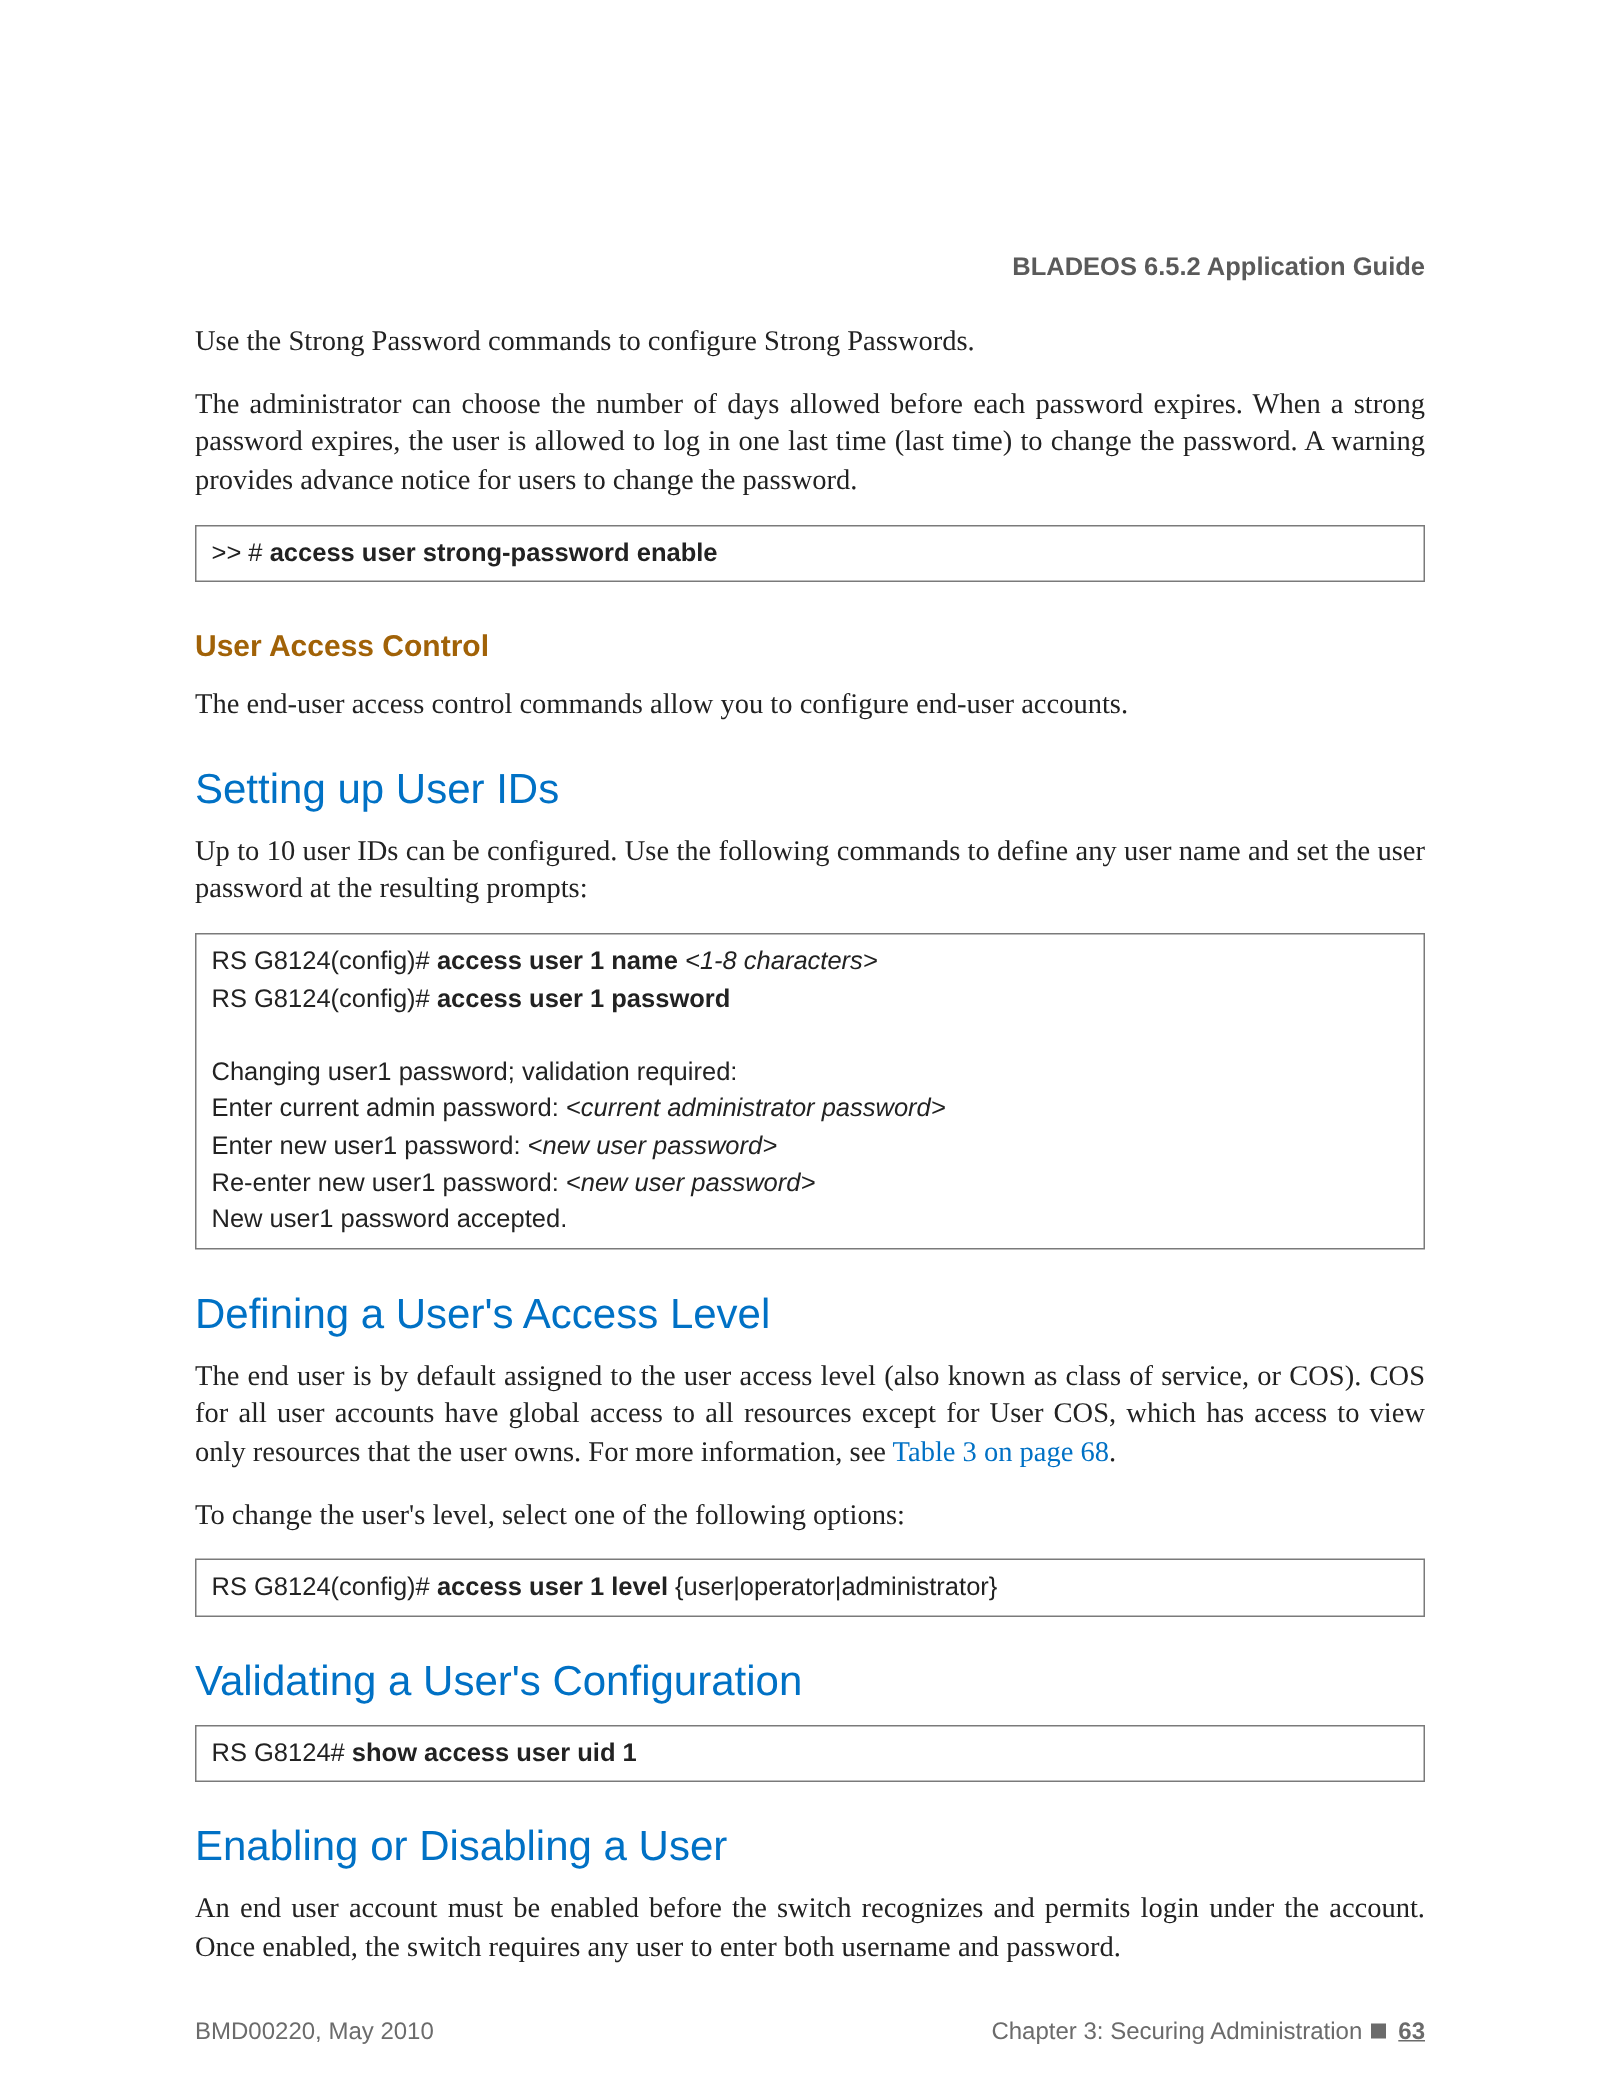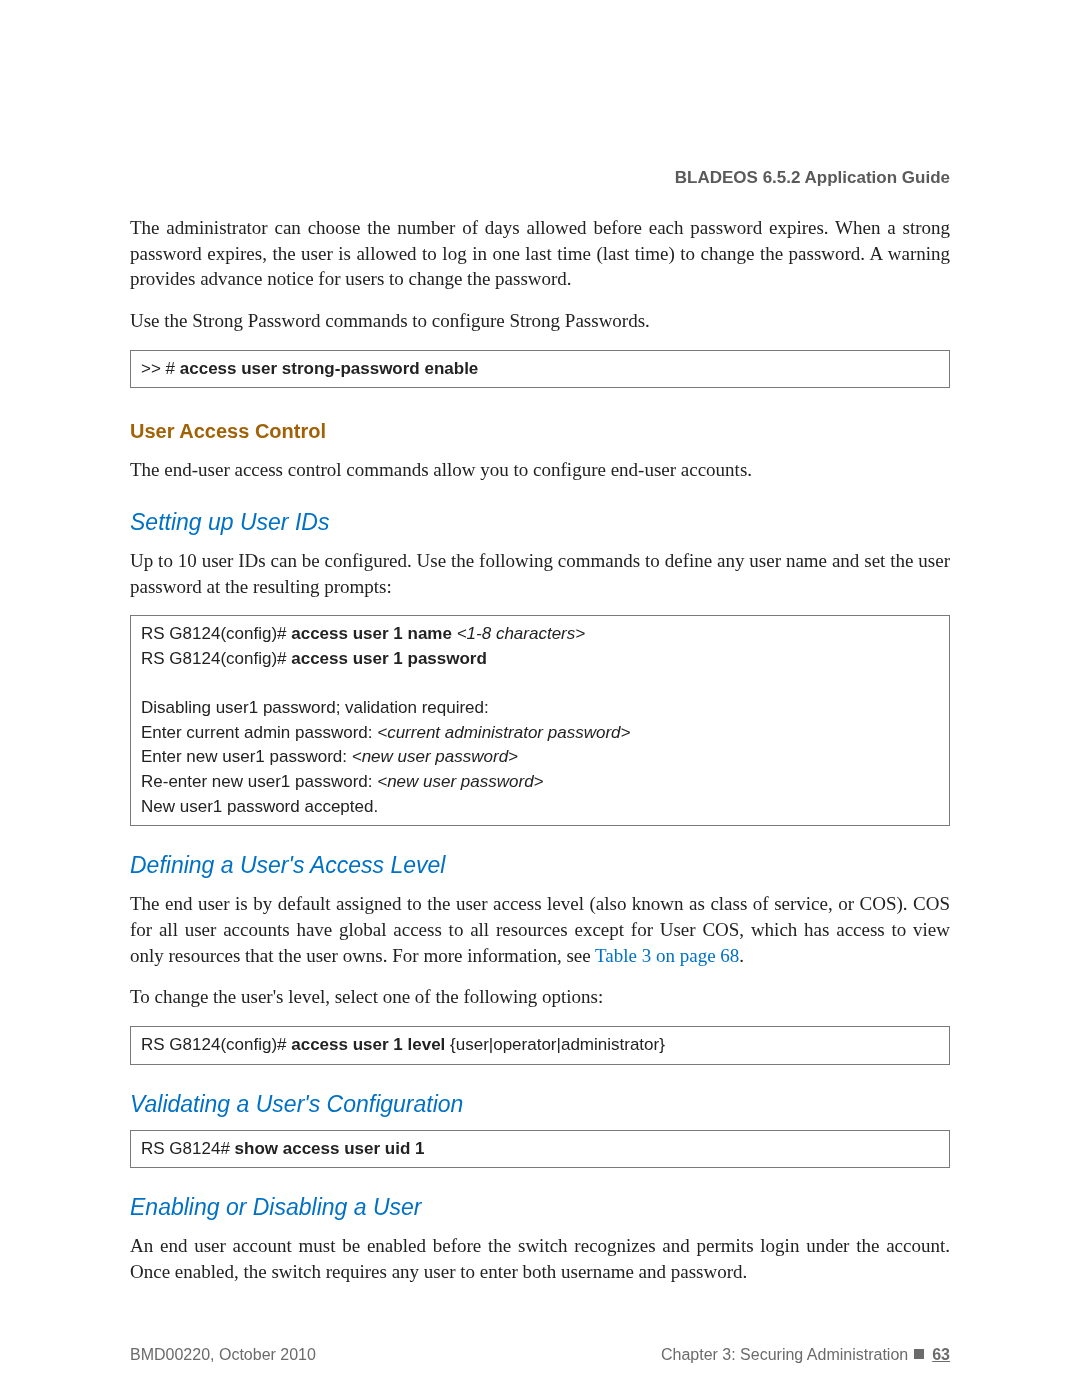--- a/index.html
+++ b/index.html
@@ -45,23 +45,22 @@
   h2.section {
     font-family: Arial, Helvetica, sans-serif;
     color: #a16207;
     font-size: 20px;
     font-weight: bold;
     margin: 30px 0 12px 0;
   }
   h3.subsection {
     font-family: Arial, Helvetica, sans-serif;
     color: #0071c5;
-    font-style: italic;
     font-weight: normal;
-    font-size: 23px;
+    font-size: 28px;
     margin: 24px 0 10px 0;
   }
   a.xref { color: #0071c5; text-decoration: none; }
   .footer {
     position: absolute;
     bottom: 58px;
     left: 130px;
     right: 130px;
     font-family: Arial, Helvetica, sans-serif;
     font-size: 16px;
@@ -84,35 +83,35 @@
 </style>
 </head>
 <body>
 
 <div class="page">
 
   <div class="running-head">BLADEOS 6.5.2 Application Guide</div>
 
   <div class="body-text">
 
+    <p>Use the Strong Password commands to configure Strong Passwords.</p>
     <p>The administrator can choose the number of days allowed before each password expires. When a strong password expires, the user is allowed to log in one last time (last time) to change the password. A warning provides advance notice for users to change the password.</p>
-    <p>Use the Strong Password commands to configure Strong Passwords.</p>
 
     <div class="codebox"><span>&gt;&gt; # </span><span class="b">access user strong-password enable</span></div>
 
     <h2 class="section">User Access Control</h2>
     <p>The end-user access control commands allow you to configure end-user accounts.</p>
 
     <h3 class="subsection">Setting up User IDs</h3>
     <p>Up to 10 user IDs can be configured. Use the following commands to define any user name and set the user password at the resulting prompts:</p>
 
     <div class="codebox"><span>RS G8124(config)# </span><span class="b">access user 1 name </span><span class="i">&lt;1-8 characters&gt;</span>
 <span>RS G8124(config)# </span><span class="b">access user 1 password</span>
 <span></span>
-<span>Disabling user1 password; validation required:</span>
+<span>Changing user1 password; validation required:</span>
 <span>Enter current admin password: </span><span class="i">&lt;current administrator password&gt;</span>
 <span>Enter new user1 password: </span><span class="i">&lt;new user password&gt;</span>
 <span>Re-enter new user1 password: </span><span class="i">&lt;new user password&gt;</span>
 <span>New user1 password accepted.</span></div>
 
     <h3 class="subsection">Defining a User's Access Level</h3>
     <p><span>The end user is by default assigned to the user access level (also known as class of service, or COS). COS for all user accounts have global access to all resources except for User COS, which has access to view only resources that the user owns. For more information, see </span><a class="xref" href="#">Table 3 on page 68</a><span>.</span></p>
     <p>To change the user's level, select one of the following options:</p>
 
     <div class="codebox"><span>RS G8124(config)# </span><span class="b">access user 1 level </span><span>{user|operator|administrator}</span></div>
@@ -120,21 +119,21 @@
     <h3 class="subsection">Validating a User's Configuration</h3>
     <div class="codebox"><span>RS G8124# </span><span class="b">show access user uid 1</span></div>
 
     <h3 class="subsection">Enabling or Disabling a User</h3>
     <p>An end user account must be enabled before the switch recognizes and permits login under the account. Once enabled, the switch requires any user to enter both username and password.</p>
 
 
   </div>
 
   <div class="footer">
-    <div>BMD00220, October 2010</div>
+    <div>BMD00220, May 2010</div>
     <div class="footer-right">
       <span>Chapter 3: Securing Administration</span>
       <span class="sq"></span>
       <span class="pnum">63</span>
     </div>
   </div>
 
 </div>
 
 </body></html>

